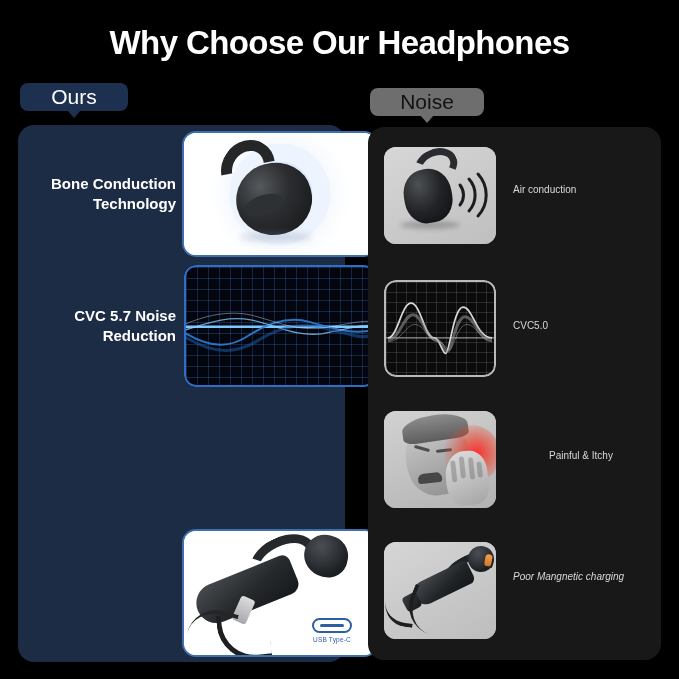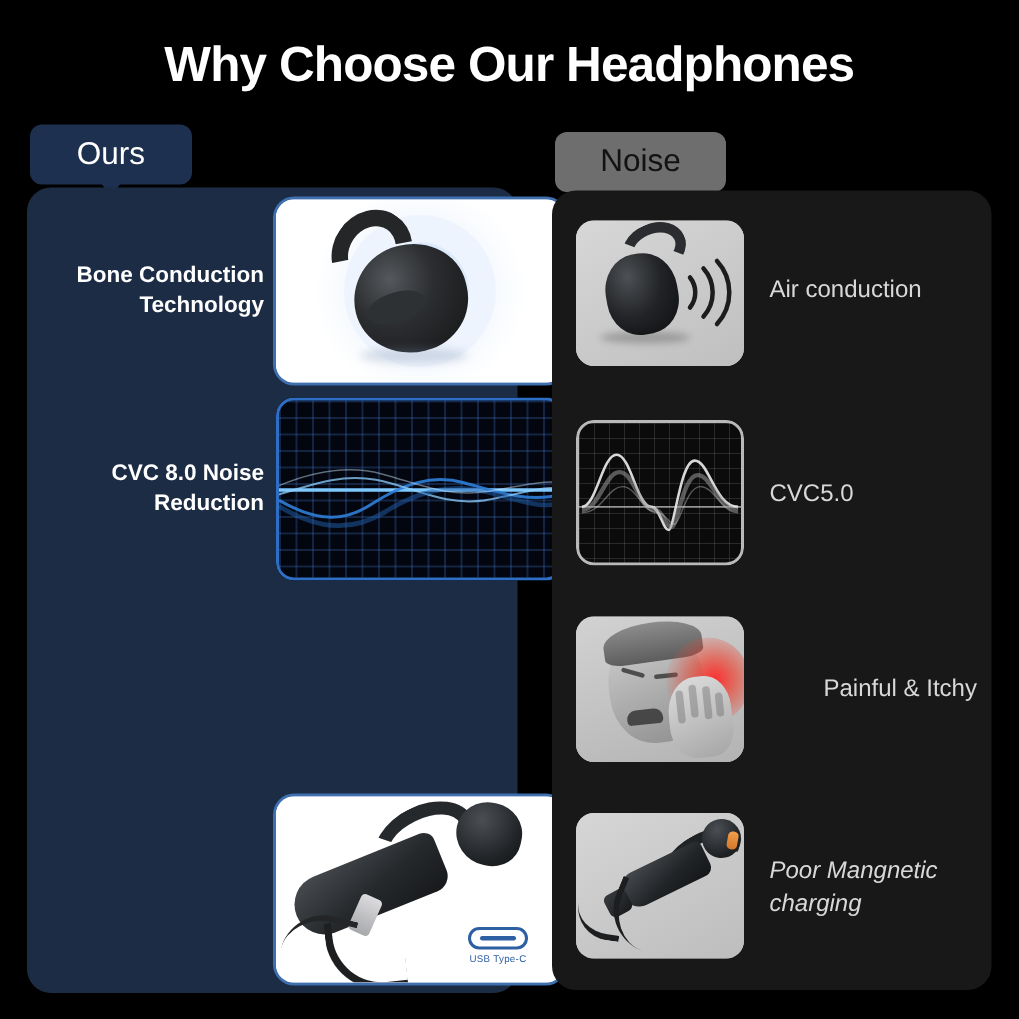--- a/index.html
+++ b/index.html
@@ -22,21 +22,21 @@
     text-align: center;
     color: #ffffff;
     font-size: 33px;
     font-weight: bold;
     letter-spacing: -0.6px;
   }
 
   
   .tab {
     position: absolute;
-    height: 40px;
+    height: 28px;
     border-radius: 8px;
     display: flex;
     align-items: center;
     justify-content: center;
     font-size: 21px;
     padding: 0 16px;
   }
   .tab::after {
     content: "";
     position: absolute;
@@ -129,21 +129,21 @@
     height: 97px;
     border-radius: 12px;
     overflow: hidden;
     background: #c9c9c9;
   }
   .others-label {
     position: absolute;
     left: 145px;
     width: 142px;
     color: #d8d8d8;
-    font-size: 16px;
+    font-size: 10px;
     line-height: 1.35;
     text-align: left;
   }
 
   
 
   
   .art-bone {
     width: 100%; height: 100%;
     background:
@@ -516,21 +516,21 @@
       <div class="art-bone">
         <div class="bone-hook"></div>
         <div class="bone-body"></div>
         <div class="bone-nub"></div>
         <div class="bone-shadow"></div>
       </div>
     </div>
   </div>
 
   <div class="ours-row" style="top:134px;">
-    <div class="ours-label">CVC 8.0 Noise Reduction</div>
+    <div class="ours-label">CVC 5.7 Noise Reduction</div>
     <div class="ours-thumb" style="top:6px; background:#03060f; box-shadow:none;">
       <div class="art-wave-blue">
         <svg viewBox="0 0 192 122" preserveAspectRatio="none">
           <path d="M0,61 L192,61" stroke="#7ec8ff" stroke-width="2.4" fill="none"></path>
           <path d="M0,68 C28,84 46,82 64,70 C84,57 104,50 126,56 C148,62 170,70 192,64" stroke="#2f7ed8" stroke-width="2" fill="none" opacity="0.9"></path>
           <path d="M0,64 C26,56 44,50 66,54 C92,59 112,72 140,68 C164,64 178,58 192,60" stroke="#8fd0ff" stroke-width="1.4" fill="none" opacity="0.75"></path>
           <path d="M0,72 C30,90 52,88 72,76 C94,62 116,56 140,62 C162,67 176,74 192,70" stroke="#1f5fae" stroke-width="3.2" fill="none" opacity="0.5"></path>
           <path d="M0,58 C24,48 48,44 70,50 C96,57 114,66 142,62 C166,58 180,54 192,56" stroke="#cfe8ff" stroke-width="1" fill="none" opacity="0.45"></path>
         </svg>
       </div>

